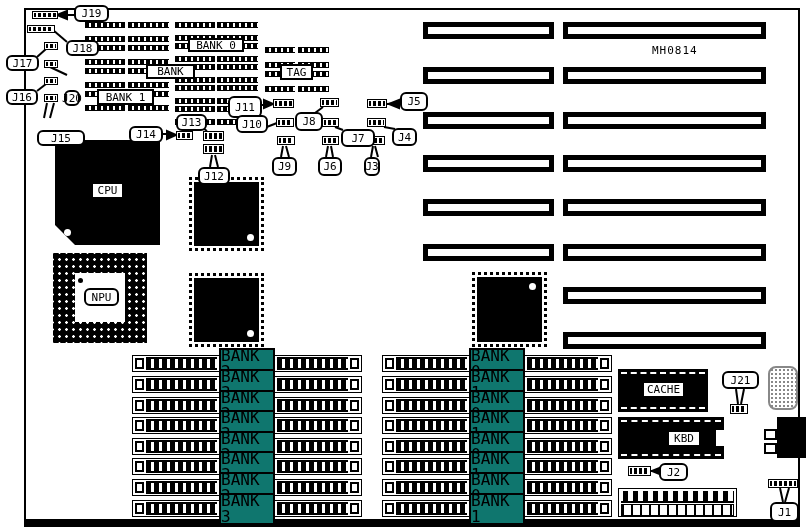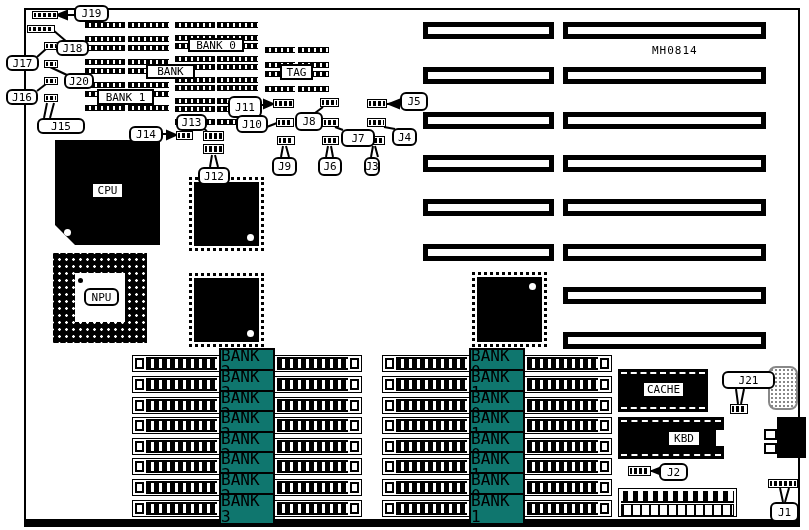--- a/index.html
+++ b/index.html
@@ -116,38 +116,38 @@
   <div class="jmp" style="left:322px;top:118px;width:17px;height:9px"></div>
   <div class="jmp" style="left:322px;top:136px;width:17px;height:9px"></div>
   <div class="jmp" style="left:367px;top:99px;width:20px;height:9px"></div>
   <div class="jmp" style="left:367px;top:118px;width:19px;height:9px"></div>
   <div class="jmp" style="left:368px;top:136px;width:17px;height:9px"></div>
   <div class="jmp" style="left:730px;top:404px;width:18px;height:10px"></div>
   <div class="jmp" style="left:628px;top:466px;width:23px;height:10px"></div>
   <div class="jmp" style="left:768px;top:479px;width:30px;height:9px"></div>
 
   <div class="callout" style="left:74px;top:5px;width:35px;height:17px">J19</div>
-  <div class="callout" style="left:56px;top:40px;width:33px;height:16px">J18</div>
+  <div class="callout" style="left:66px;top:40px;width:33px;height:16px">J18</div>
   <div class="callout" style="left:6px;top:55px;width:33px;height:16px">J17</div>
-  <div class="callout" style="left:64px;top:73px;width:30px;height:16px">J20</div>
+  <div class="callout" style="left:64px;top:90px;width:16px;height:16px">J20</div>
   <div class="callout" style="left:6px;top:89px;width:32px;height:16px">J16</div>
-  <div class="callout" style="left:37px;top:118px;width:48px;height:16px">J15</div>
+  <div class="callout" style="left:37px;top:130px;width:48px;height:16px">J15</div>
   <div class="callout" style="left:129px;top:126px;width:34px;height:17px">J14</div>
   <div class="callout" style="left:176px;top:114px;width:31px;height:17px">J13</div>
   <div class="callout" style="left:198px;top:167px;width:32px;height:18px">J12</div>
   <div class="callout" style="left:228px;top:96px;width:34px;height:22px">J11</div>
   <div class="callout" style="left:236px;top:115px;width:32px;height:18px">J10</div>
   <div class="callout" style="left:272px;top:157px;width:25px;height:19px">J9</div>
   <div class="callout" style="left:295px;top:112px;width:28px;height:19px">J8</div>
   <div class="callout" style="left:341px;top:129px;width:34px;height:18px">J7</div>
   <div class="callout" style="left:318px;top:157px;width:24px;height:19px">J6</div>
   <div class="callout" style="left:400px;top:92px;width:28px;height:19px">J5</div>
   <div class="callout" style="left:392px;top:128px;width:25px;height:18px">J4</div>
   <div class="callout" style="left:364px;top:157px;width:16px;height:19px">J3</div>
-  <div class="callout" style="left:722px;top:371px;width:53px;height:18px">J21</div>
+  <div class="callout" style="left:722px;top:371px;width:37px;height:18px">J21</div>
   <div class="callout" style="left:659px;top:463px;width:29px;height:18px">J2</div>
   <div class="callout" style="left:770px;top:502px;width:29px;height:20px">J1</div>
 
   <div class="dipgrid" style="left:85px;top:22px;grid-template-columns:40px 41px;grid-auto-rows:20px;gap:3px">
     <i class="dip"></i>
       <i class="dip"></i>
     <i class="dip"></i>
       <i class="dip"></i>
     <i class="dip"></i>
       <i class="dip"></i>

